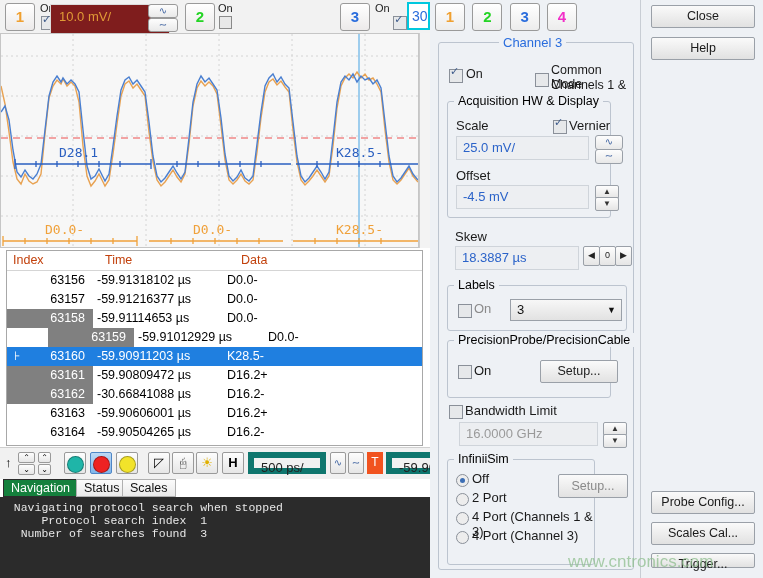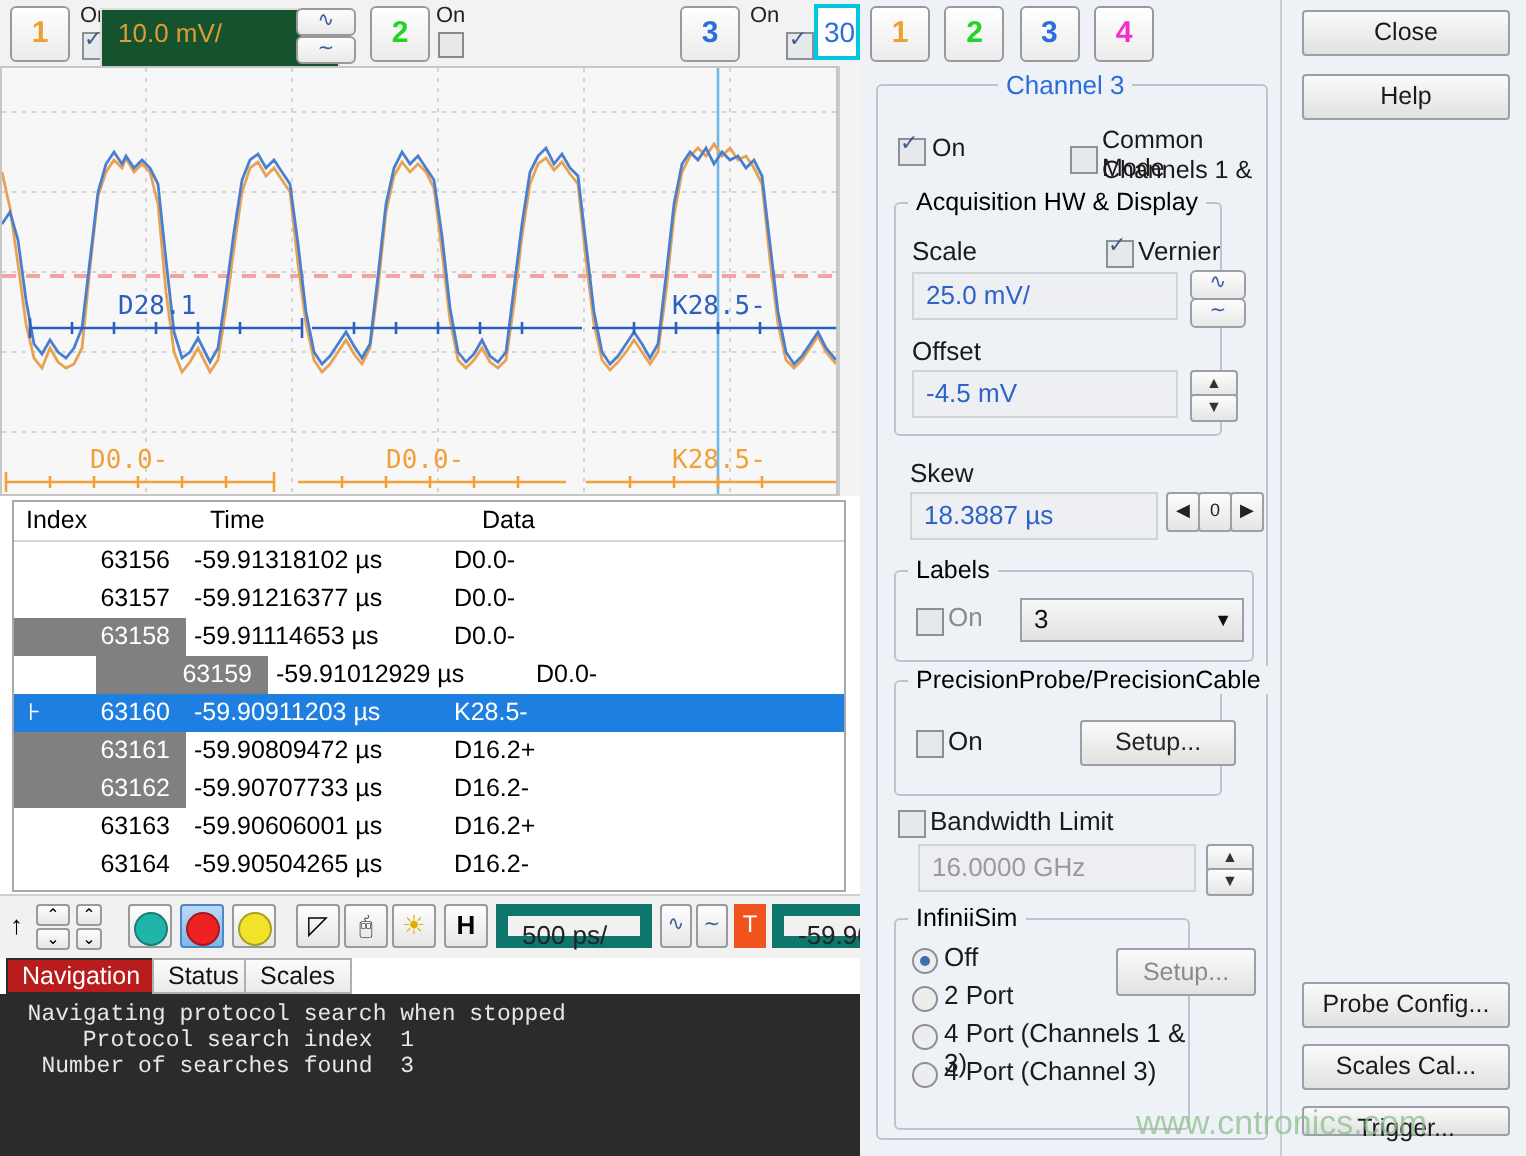--- a/index.html
+++ b/index.html
@@ -17,35 +17,35 @@
   
   .chanbar{position:absolute;left:0;top:0;width:430px;height:33px;background:#f2f2f2;border-bottom:1px solid #b9b9b9;}
   .cbtn{position:absolute;width:28px;height:26px;top:3px;border:1px solid #9a9a9a;border-radius:3px;
         background:linear-gradient(#ffffff,#eceaea);font-size:15px;font-weight:bold;text-align:center;line-height:25px;}
   .c1{left:5px;color:#f0a030;}
   .c2{left:185px;color:#24d424;}
   .c3{left:340px;color:#2a6ddd;}
   .onlab{position:absolute;font-size:11px;color:#222;}
   .onbox{position:absolute;width:11px;height:11px;border:1px solid #8a8a8a;background:#e8e8e8;}
   .onbox.ck:after{content:"✓";position:absolute;left:0px;top:-4px;font-size:11px;color:#3c5a8a;}
-  .scaleval{position:absolute;left:50px;top:4px;width:120px;height:37px;background:#14532d;border:1px solid #dcdcdc;
+  .scaleval{position:absolute;left:50px;top:4px;width:120px;height:37px;background:#7f1d1d;border:1px solid #dcdcdc;
             color:#e09a36;font-size:13px;line-height:23px;padding-left:8px;box-sizing:border-box;}
   .wbtn{position:absolute;width:28px;height:12px;border:1px solid #9a9a9a;border-radius:3px;background:linear-gradient(#fdfdfd,#e9e9e9);
         font-size:10px;text-align:center;line-height:11px;color:#3a5f9e;}
   .hilite25{position:absolute;left:407px;top:2px;width:23px;height:28px;border:2px solid #00c8de;background:#fff;
             color:#2a6ddd;font-size:14px;line-height:25px;padding-left:3px;box-sizing:border-box;}
 
   
   .grat{position:absolute;left:0;top:33px;width:419px;height:215px;background:#f7f7f7;border:1px solid #c6c6c6;box-sizing:border-box;}
   .scrollstub{position:absolute;left:419px;top:33px;width:11px;height:215px;background:#f3f3f3;border-left:1px solid #ccc;}
 
   
   .listbox{position:absolute;left:6px;top:250px;width:417px;height:196px;background:#fff;border:1px solid #a8a8a8;box-sizing:border-box;overflow:hidden;}
   .lhead{display:flex;height:19px;border-bottom:1px solid #d5d5d5;background:#fff;font-size:12.5px;}
-  .lhead div{padding-left:6px;line-height:18px;color:#000000;}
+  .lhead div{padding-left:6px;line-height:18px;color:#c2410c;}
   .row{display:flex;height:19px;font-size:12.5px;line-height:19px;}
   .row .cIndex{width:86px;text-align:right;padding-right:8px;box-sizing:border-box;}
   .row .cTime{width:130px;padding-left:4px;box-sizing:border-box;}
   .row .cData{flex:1;padding-left:4px;box-sizing:border-box;}
   .lhead .cIndex{width:86px;}.lhead .cTime{width:130px;}.lhead .cData{flex:1;}
   .row.shade .cIndex{background:#808080;color:#fff;}
   .row.sel{background:#1f7fe0;color:#fff;}
   .selmark{position:absolute;left:7px;width:14px;height:19px;color:#1f7fe0;font-size:12px;}
 
   
@@ -57,21 +57,21 @@
   .dot.on{background:linear-gradient(#bcd9f5,#7fb5ea);border-color:#4e86c6;}
   .sq{width:22px;height:22px;top:4px;font-size:13px;line-height:20px;}
   .tfield{position:absolute;top:4px;height:22px;background:#f1f1f1;border:6px solid #0f766e;box-sizing:border-box;
           line-height:20px;font-size:13px;padding-left:7px;color:#222;}
   .trigmark{position:absolute;top:4px;width:16px;height:22px;background:#f1531f;color:#fff;font-size:12px;line-height:20px;text-align:center;}
 
   
   .tabs{position:absolute;left:0;top:479px;width:430px;height:18px;background:#fff;}
   .tab{position:absolute;top:0;height:18px;line-height:17px;font-size:12.5px;padding:0 7px;box-sizing:border-box;
        border:1px solid #b0b0b0;background:linear-gradient(#fbfbfb,#eaeaea);color:#111;}
-  .tab.act{background:#b91c1c;color:#fff;border-color:#2b2b2b;}
+  .tab.act{background:#15803d;color:#fff;border-color:#2b2b2b;}
 
   
   .console{position:absolute;left:0;top:497px;width:430px;height:81px;background:#2b2b2b;color:#e6e6e6;
            font-family:"Liberation Mono",monospace;font-size:11.5px;padding-top:4px;box-sizing:border-box;}
   .console div{white-space:pre;}
 
   
   .panel{position:absolute;left:430px;top:0;width:210px;height:578px;background:#eef1f5;}
   .chanrow{position:absolute;left:5px;top:3px;}
   .cb{display:inline-block;width:28px;height:26px;margin-right:4px;border:1px solid #9a9a9a;border-radius:3px;
@@ -235,21 +235,21 @@
             <div class="cTime">-59.90911203 µs</div>
             <div class="cData">K28.5-</div>
           </div>
           <div class="row shade" style="position: relative;">
             <div class="cIndex">63161</div>
             <div class="cTime">-59.90809472 µs</div>
             <div class="cData">D16.2+</div>
           </div>
           <div class="row shade" style="position: relative;">
             <div class="cIndex">63162</div>
-            <div class="cTime">-59.90707733 µs</div>
+            <div class="cTime">-30.66841088 µs</div>
             <div class="cData">D16.2-</div>
           </div>
           <div class="row" style="position: relative;">
             <div class="cIndex">63163</div>
             <div class="cTime">-59.90606001 µs</div>
             <div class="cData">D16.2+</div>
           </div>
           <div class="row" style="position: relative;">
             <div class="cIndex">63164</div>
             <div class="cTime">-59.90504265 µs</div>

